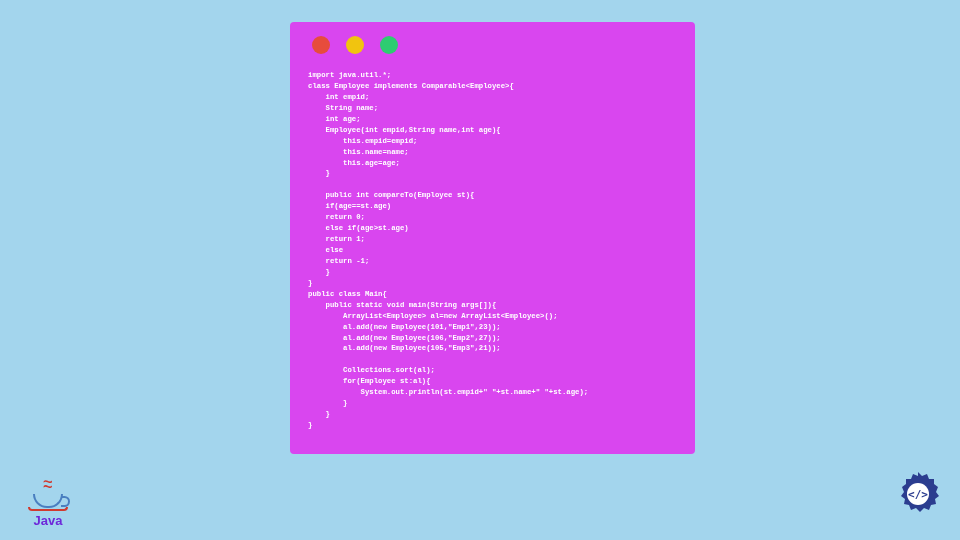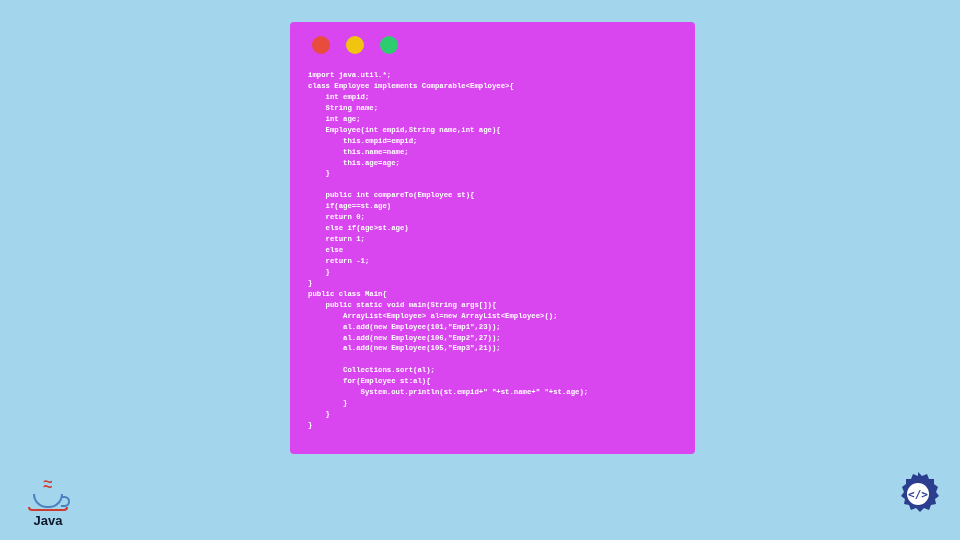--- a/index.html
+++ b/index.html
@@ -80,21 +80,21 @@
   }
   .saucer {
     width: 40px;
     height: 4px;
     border: 2px solid #d03a2f;
     border-top: none;
     border-radius: 0 0 20px 20px;
     margin-top: -1px;
   }
   .java-text {
-    color: #0f172a;
+    color: #6d28d9;
     font-weight: bold;
     font-size: 13px;
     margin-top: 2px;
   }
   .delft-logo {
     position: absolute;
     right: 18px;
     bottom: 22px;
     display: flex;
     align-items: center;

